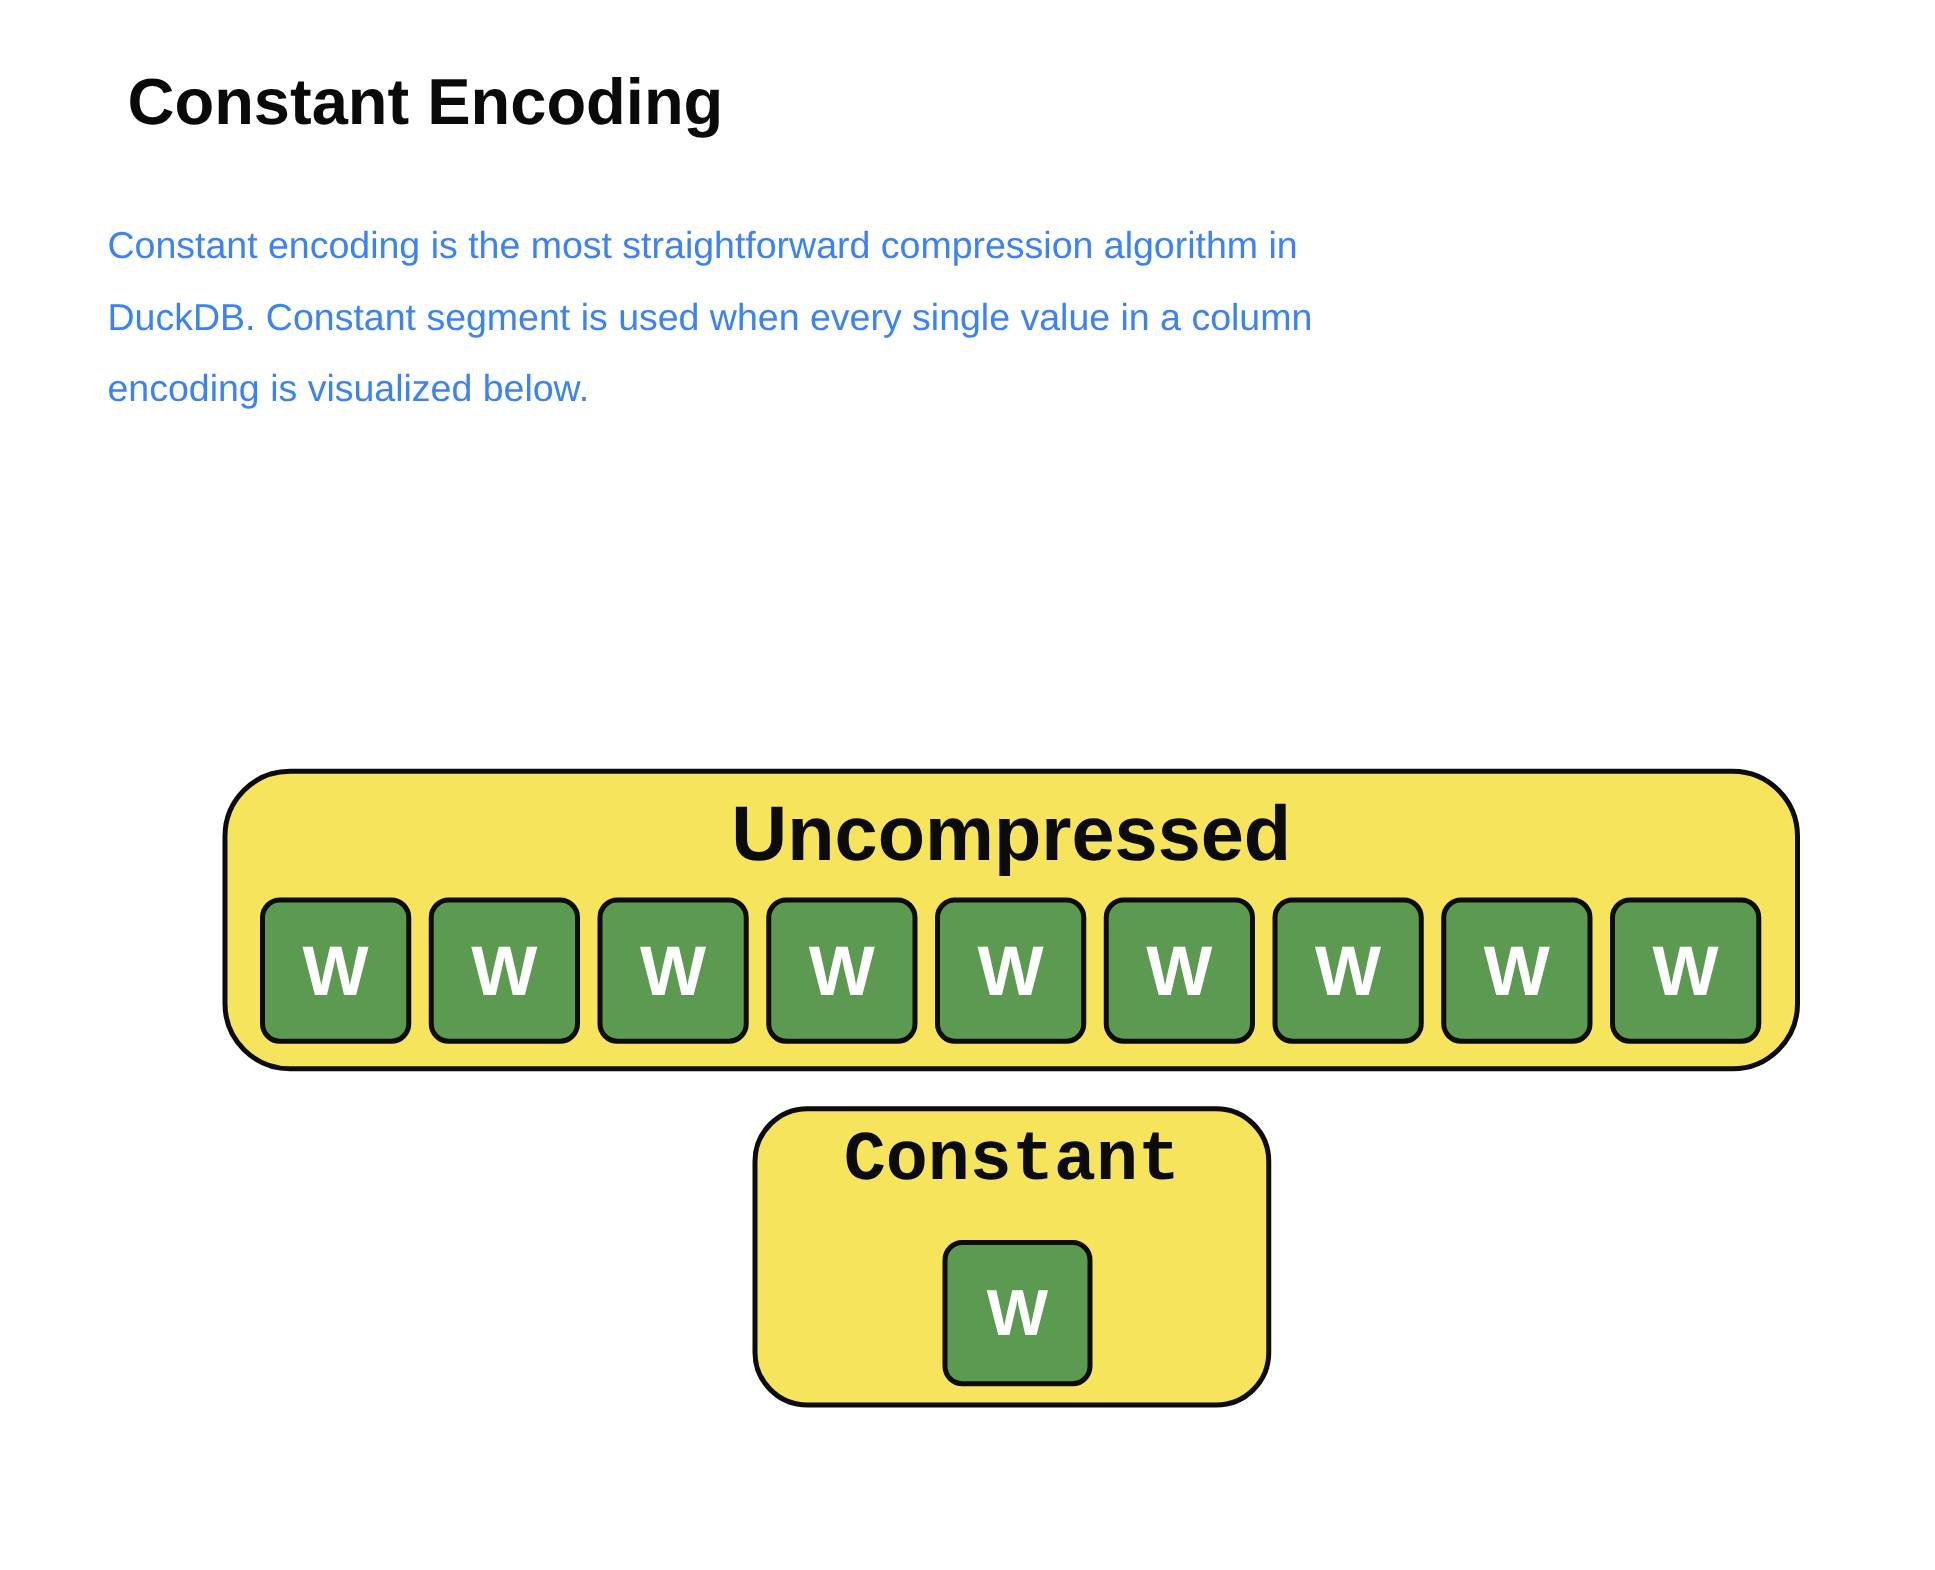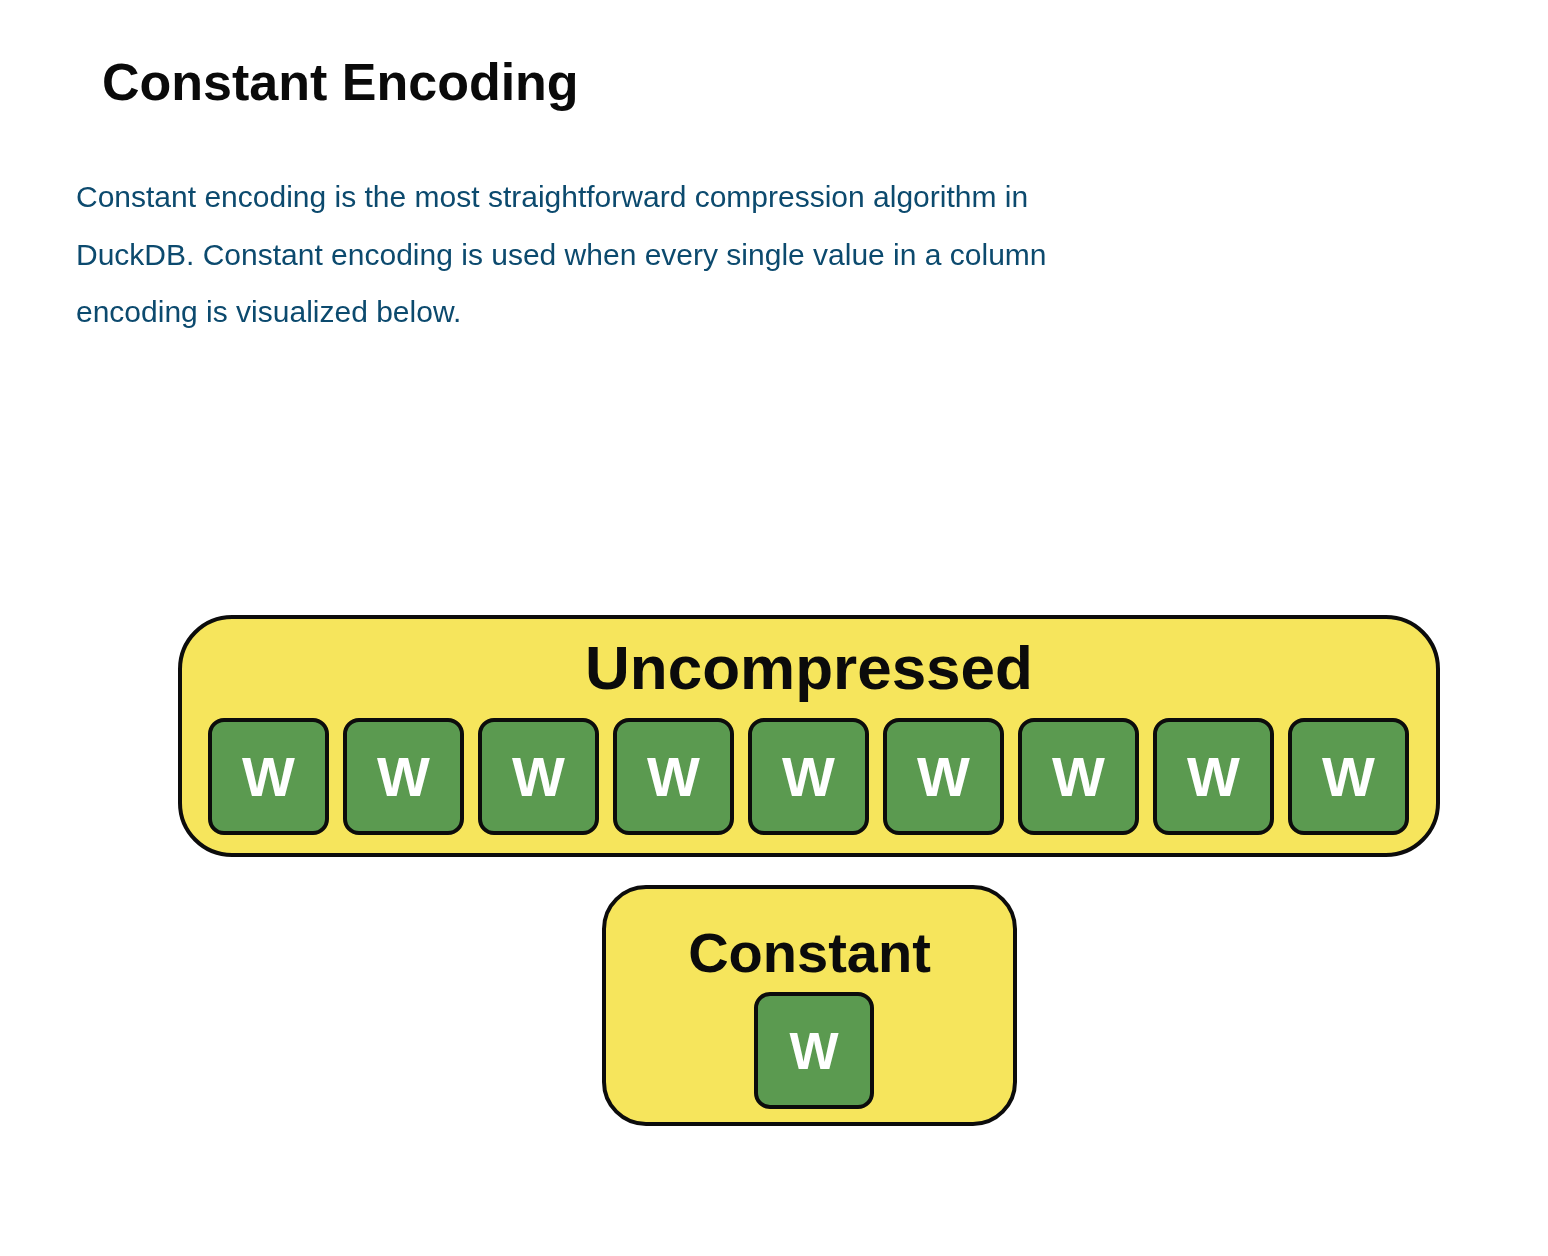--- a/index.html
+++ b/index.html
@@ -20,26 +20,26 @@
     left: 90px;
     top: 40px;
     margin: 12px;
     font-size: 52px;
     font-weight: 700;
     color: #0a0a0a;
     letter-spacing: 0px;
   }
   .intro {
     position: absolute;
-    left: 76px;
+    left: 86px;
     top: 168px;
     width: 1380px;
     font-size: 30px;
     line-height: 57.5px;
-    color: #0c4a6e;
+    color: #3b82f6;
     font-weight: 400;
   }
   .diagram {
     position: absolute;
     left: 0;
     top: 0;
     width: 1548px;
     height: 996px;
     pointer-events: none;
     padding-left: 44px;
@@ -67,22 +67,23 @@
   .enc-label {
     text-align: center;
     font-weight: 700;
     color: #0b0b0b;
   }
   .uncompressed .enc-label {
     margin-top: 13px;
     font-size: 62px;
   }
   .constant .enc-label {
-    margin-top: 31px;
+    margin-top: 7px;
     font-size: 56px;
+    font-family: Liberation Mono, monospace;
   }
   .cells-row {
     position: absolute;
     left: 26px;
     top: 99px;
     display: flex;
     gap: 14px;
   }
   .cell {
     width: 121px;
@@ -109,21 +110,21 @@
 </style>
 </head>
 <body>
 
 <div class="page">
 
   <h1 class="page-title">Constant Encoding</h1>
 
   <div class="intro">
     <div>Constant encoding is the most straightforward compression algorithm in</div>
-    <div>DuckDB. Constant encoding is used when every single value in a column</div>
+    <div>DuckDB. Constant segment is used when every single value in a column</div>
     <div>encoding is visualized below.</div>
   </div>
 
   <div class="diagram">
 
     <div class="enc-box uncompressed">
       <div class="enc-label">Uncompressed</div>
       <div class="cells-row">
         <div class="cell">W</div>
         <div class="cell">W</div>

